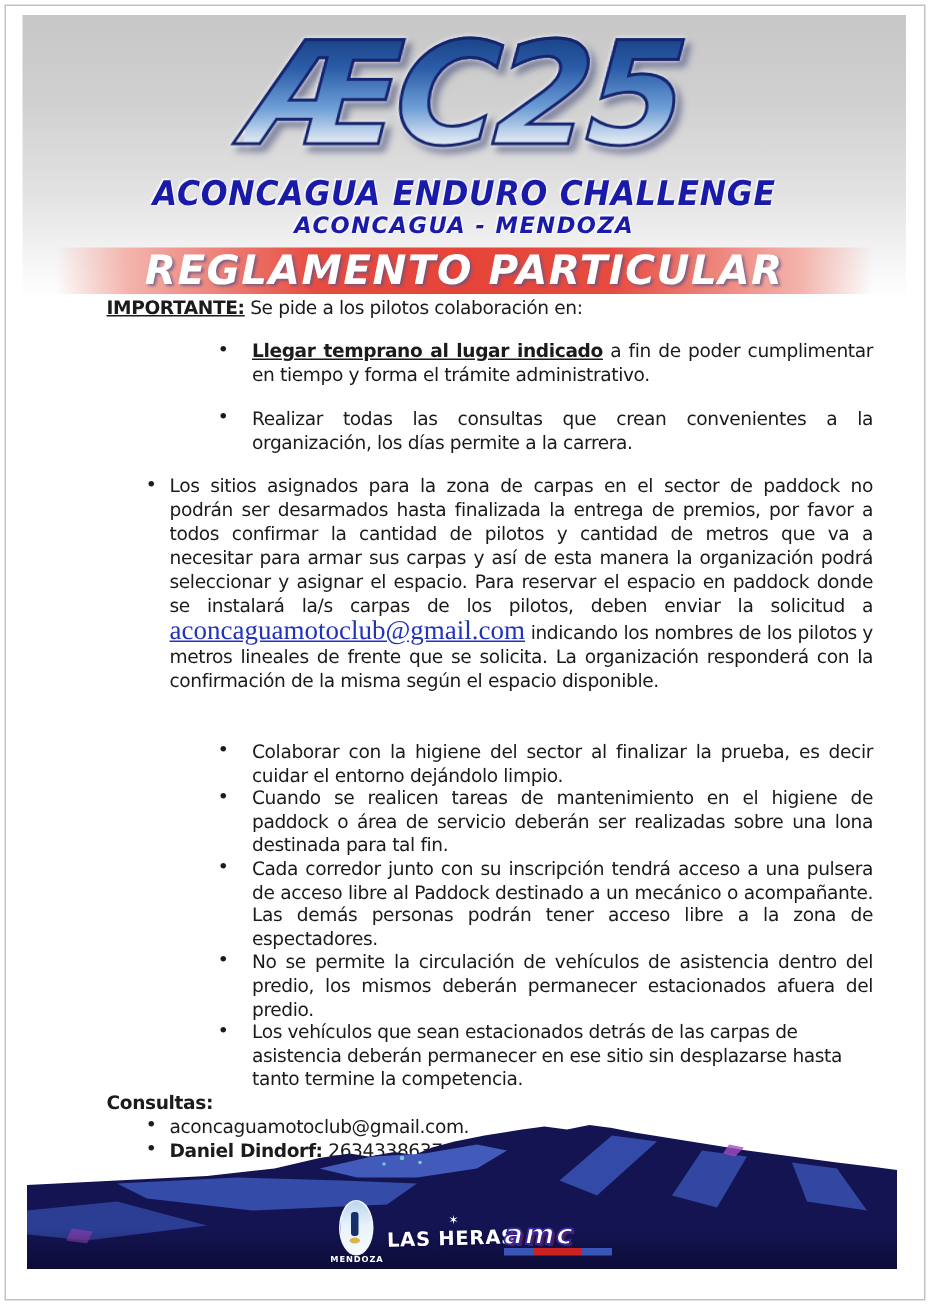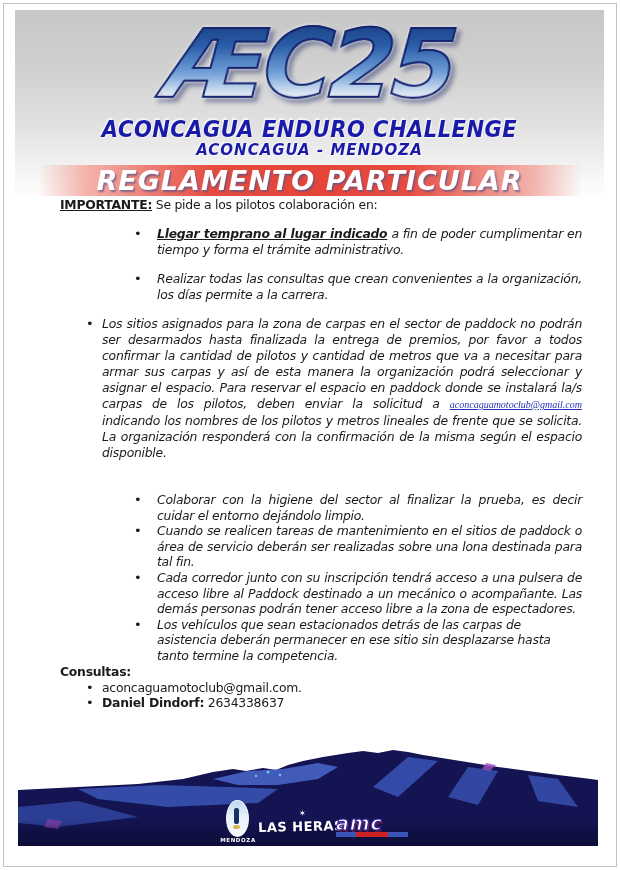--- a/index.html
+++ b/index.html
@@ -22,36 +22,36 @@
         text-shadow:1px 1px 0 rgba(255,255,255,.65),-1px -1px 0 rgba(255,255,255,.65);}
   .event-loc{margin-top:1px;font-size:15px;line-height:17px;font-weight:bold;font-style:italic;
         color:#1a1aa8;letter-spacing:1px;
         text-shadow:1px 1px 0 rgba(255,255,255,.65),-1px -1px 0 rgba(255,255,255,.65);}
   .banner{margin:6px 22px 0;height:31px;display:flex;align-items:center;justify-content:center;
         background:linear-gradient(90deg,rgba(231,75,64,0) 0%,#f3b3ab 9%,#e74b40 32%,#e64438 50%,#e74b40 68%,#f3b3ab 91%,rgba(231,75,64,0) 100%);}
   .banner span{font-size:27px;font-weight:bold;font-style:italic;color:#ffffff;letter-spacing:1px;
         text-shadow:1.5px 1.5px 2px rgba(95,85,135,.75);}
 
   
-  .doc{position:absolute;left:0;right:0;top:197px;padding:0 38px 0 60px;
+  .doc{position:absolute;left:11px;right:0;top:197px;padding:0 38px 0 60px;
        font-size:12.4px;line-height:16px;letter-spacing:-.25px;}
   .imp{margin-bottom:13px;}
   .imp b{text-decoration:underline;}
   .just{text-align:justify;}
-  .li{position:relative;font-style:italic;}
+  .li{position:relative;}
   .li::before{content:"\2022";position:absolute;font-size:13px;color:#1b1b1b;}
   .lvl2{padding-left:97px;}
   .lvl2::before{left:74px;}
   .lvl1{padding-left:42px;}
   .lvl1::before{left:26px;}
   .gap14{margin-bottom:13px;}
   .gap5{margin-bottom:5px;}
   .subs{margin-top:31px;line-height:15.6px;}
   .bu{font-weight:bold;text-decoration:underline;}
-  a.email{font-family:"Liberation Serif",serif;font-size:10px;color:#2233bb;text-decoration:underline;letter-spacing:0;}
+  a.email{font-family:"Liberation Serif",serif;font-size:18px;color:#2233bb;text-decoration:underline;letter-spacing:0;}
   .consultas{margin-top:0;}
   .consultas .label{font-weight:bold;}
   .c-item{position:relative;padding-left:42px;line-height:15.6px;}
   .c-item::before{content:"\2022";position:absolute;left:26px;font-size:13px;}
 
   
   .mountain{position:absolute;left:18px;top:727px;width:580px;height:119px;}
   .mountain svg{position:absolute;left:0;top:0;}
   .crest{position:absolute;left:208px;top:73px;width:23px;height:37px;border:1.5px solid #f2f6fa;border-radius:50%;
          background:linear-gradient(180deg,#bcd6ec 0%,#e8f2fa 45%,#f7fafc 100%);box-sizing:border-box;}
@@ -87,22 +87,23 @@
     <div class="imp"><b>IMPORTANTE:</b><span> Se pide a los pilotos colaboración en:</span></div>
 
     <div class="li lvl2 just gap14"><span class="bu">Llegar temprano al lugar indicado</span><span> a fin de poder cumplimentar en tiempo y forma el trámite administrativo.</span></div>
 
     <div class="li lvl2 just gap14">Realizar todas las consultas que crean convenientes a la organización, los días permite a la carrera.</div>
 
     <div class="li lvl1 just gap5"><span>Los sitios asignados para la zona de carpas en el sector de paddock no podrán ser desarmados hasta finalizada la entrega de premios, por favor a todos confirmar la cantidad de pilotos y cantidad de metros que va a necesitar para armar sus carpas y así de esta manera la organización podrá seleccionar y asignar el espacio. Para reservar el espacio en paddock donde se instalará la/s carpas de los pilotos, deben enviar la solicitud a </span><a class="email" href="#">aconcaguamotoclub@gmail.com</a><span> indicando los nombres de los pilotos y metros lineales de frente que se solicita. La organización responderá con la confirmación de la misma según el espacio disponible.</span></div>
 
     <div class="subs">
       <div class="li lvl2 just">Colaborar con la higiene del sector al finalizar la prueba, es decir cuidar el entorno dejándolo limpio.</div>
-      <div class="li lvl2 just">Cuando se realicen tareas de mantenimiento en el sitios de paddock o área de servicio deberán ser realizadas sobre una lona destinada para tal fin.</div>
+      <div class="li lvl2 just">Cuando se realicen tareas de mantenimiento en el higiene de paddock o área de servicio deberán ser realizadas sobre una lona destinada para tal fin.</div>
       <div class="li lvl2 just">Cada corredor junto con su inscripción tendrá acceso a una pulsera de acceso libre al Paddock destinado a un mecánico o acompañante. Las demás personas podrán tener acceso libre a la zona de espectadores.</div>
+      <div class="li lvl2 just">No se permite la circulación de vehículos de asistencia dentro del predio, los mismos deberán permanecer estacionados afuera del predio.</div>
       <div class="li lvl2">Los vehículos que sean estacionados detrás de las carpas de asistencia deberán permanecer en ese sitio sin desplazarse hasta tanto termine la competencia.</div>
     </div>
 
     <div class="consultas">
       <div class="label">Consultas:</div>
       <div class="c-item">aconcaguamotoclub@gmail.com.</div>
       <div class="c-item"><b>Daniel Dindorf:</b><span> 2634338637</span></div>
     </div>
   </div>
 

